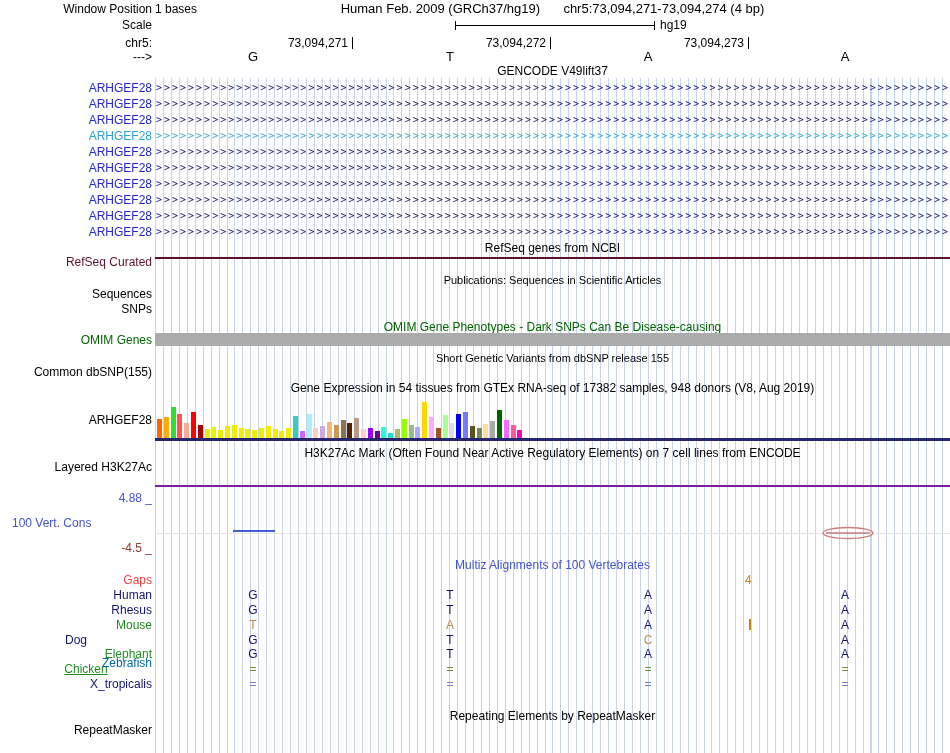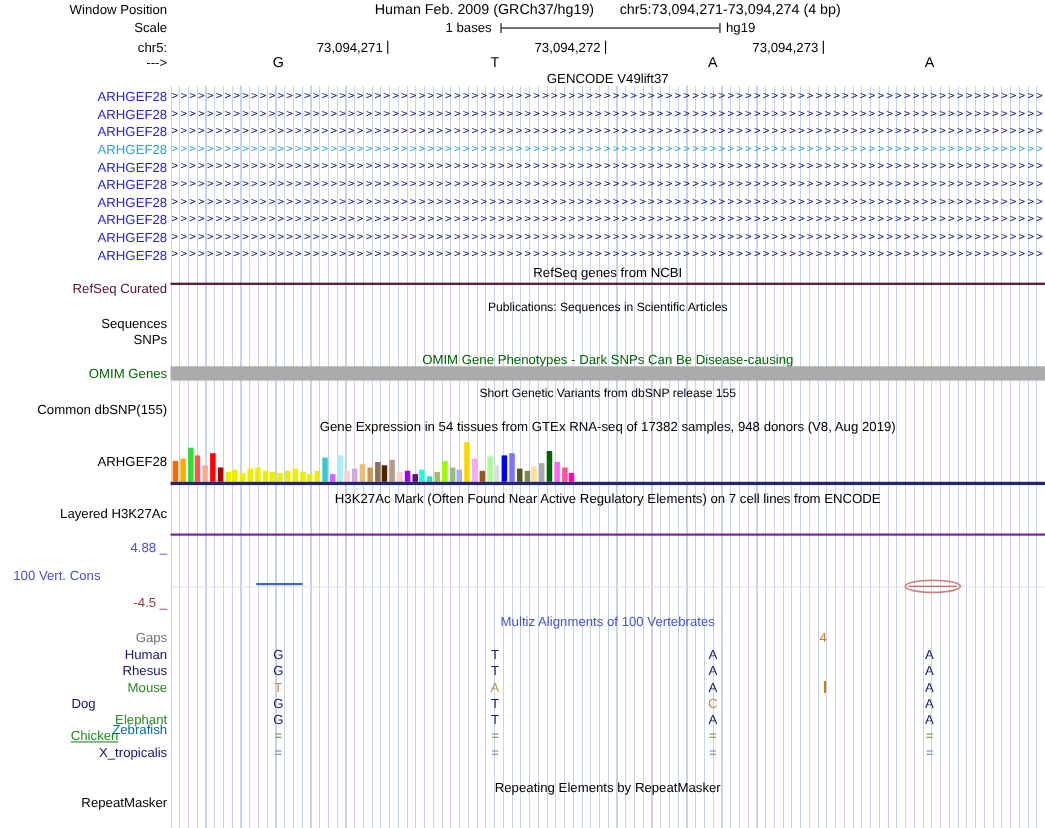--- a/index.html
+++ b/index.html
@@ -20,21 +20,21 @@
   <div style="position: absolute; left: 155px; top: 78px; width: 795px; height: 675px; background: repeating-linear-gradient(to right, rgb(197, 212, 232) 0px, rgb(197, 212, 232) 1px, transparent 1px, transparent 7.95px);"></div>
 
   <div class="ll" style="top:2px">Window Position</div>
   <div class="tt" style="top:2px;font-size:13px">
     <span>Human Feb. 2009 (GRCh37/hg19)</span>
     <span style="display:inline-block;width:16px"></span>
     <span>chr5:73,094,271-73,094,274 (4 bp)</span>
   </div>
 
   <div class="ll" style="top:18px">Scale</div>
-  <div style="position:absolute;left:155px;top:18px;width:292px;text-align:right;height:14px;line-height:14px">1 bases</div>
+  <div style="position:absolute;left:155px;top:2px;width:292px;height:14px;line-height:14px">1 bases</div>
   <div style="position:absolute;left:455px;top:21px;width:198px;height:9px;border-left:1px solid #000;border-right:1px solid #000">
     <div style="position:absolute;left:0;top:4px;width:100%;height:1px;background:#000"></div>
   </div>
   <div style="position:absolute;left:660px;top:18px;height:14px;line-height:14px">hg19</div>
 
   <div class="ll" style="top:36px">chr5:</div>
   <div>
       <div style="position: absolute; left: 248px; top: 36px; width: 100px; text-align: right; height: 14px; line-height: 14px;">73,094,271</div>
       <div style="position: absolute; left: 352px; top: 37px; width: 1px; height: 12px; background: rgb(0, 0, 0);"></div>
       <div style="position: absolute; left: 446px; top: 36px; width: 100px; text-align: right; height: 14px; line-height: 14px;">73,094,272</div>
@@ -158,21 +158,21 @@
   <div style="position: absolute; left: 12px; top: 516px; height: 14px; line-height: 14px; color: rgb(67, 83, 204);">100 Vert. Cons</div>
   <div class="ll" style="top: 541px; color: rgb(142, 59, 50);">-4.5 _</div>
   <div class="hline" style="top:533px;height:1px;background:#E4E4E4"></div>
   <div style="position: absolute; left: 233px; top: 530px; width: 42px; height: 2px; background: rgb(64, 96, 208);"></div>
   <svg style="position:absolute;left:820px;top:524px" width="56" height="18" viewBox="0 0 56 18">
     <ellipse cx="28" cy="9" rx="25" ry="5.5" fill="none" stroke="#D47C7C" stroke-width="1.5"></ellipse>
     <line x1="6" y1="9" x2="50" y2="9" stroke="#B04040" stroke-width="1"></line>
   </svg>
 
   <div class="tt" style="top: 558px; color: rgb(67, 83, 204);">Multiz Alignments of 100 Vertebrates</div>
-  <div class="ll" style="top: 573px; color: #737373;">Gaps</div>
+  <div class="ll" style="top: 573px; color: #ef4444;">Gaps</div>
   <div id="gap-value" style="position: absolute; top: 573px; height: 14px; line-height: 14px; color: rgb(190, 134, 20); left: 745px;">4</div>
   <div>
       <div style="position: absolute; left: 0px; top: 588px; width: 152px; text-align: right; height: 14px; line-height: 14px; color: rgb(20, 20, 110);">Human</div>
       <div style="position: absolute; left: 245px; top: 588px; width: 16px; text-align: center; height: 14px; line-height: 14px; color: rgb(20, 20, 110);">G</div>
       <div style="position: absolute; left: 442px; top: 588px; width: 16px; text-align: center; height: 14px; line-height: 14px; color: rgb(20, 20, 110);">T</div>
       <div style="position: absolute; left: 640px; top: 588px; width: 16px; text-align: center; height: 14px; line-height: 14px; color: rgb(20, 20, 110);">A</div>
       <div style="position: absolute; left: 837px; top: 588px; width: 16px; text-align: center; height: 14px; line-height: 14px; color: rgb(20, 20, 110);">A</div>
       <div style="position: absolute; left: 0px; top: 603px; width: 152px; text-align: right; height: 14px; line-height: 14px; color: rgb(20, 20, 110);">Rhesus</div>
       <div style="position: absolute; left: 245px; top: 603px; width: 16px; text-align: center; height: 14px; line-height: 14px; color: rgb(20, 20, 110);">G</div>
       <div style="position: absolute; left: 442px; top: 603px; width: 16px; text-align: center; height: 14px; line-height: 14px; color: rgb(20, 20, 110);">T</div>

